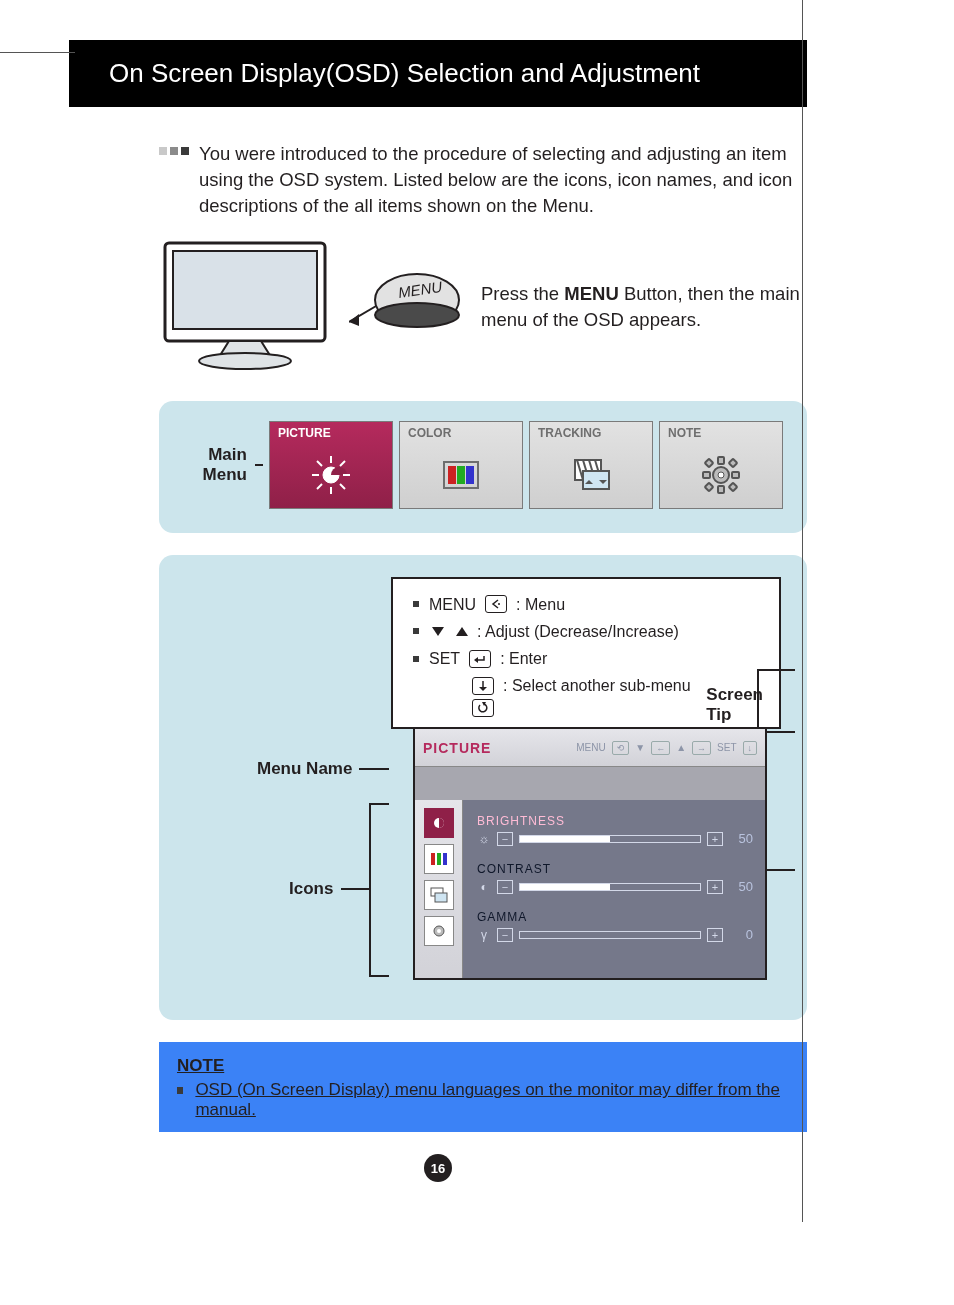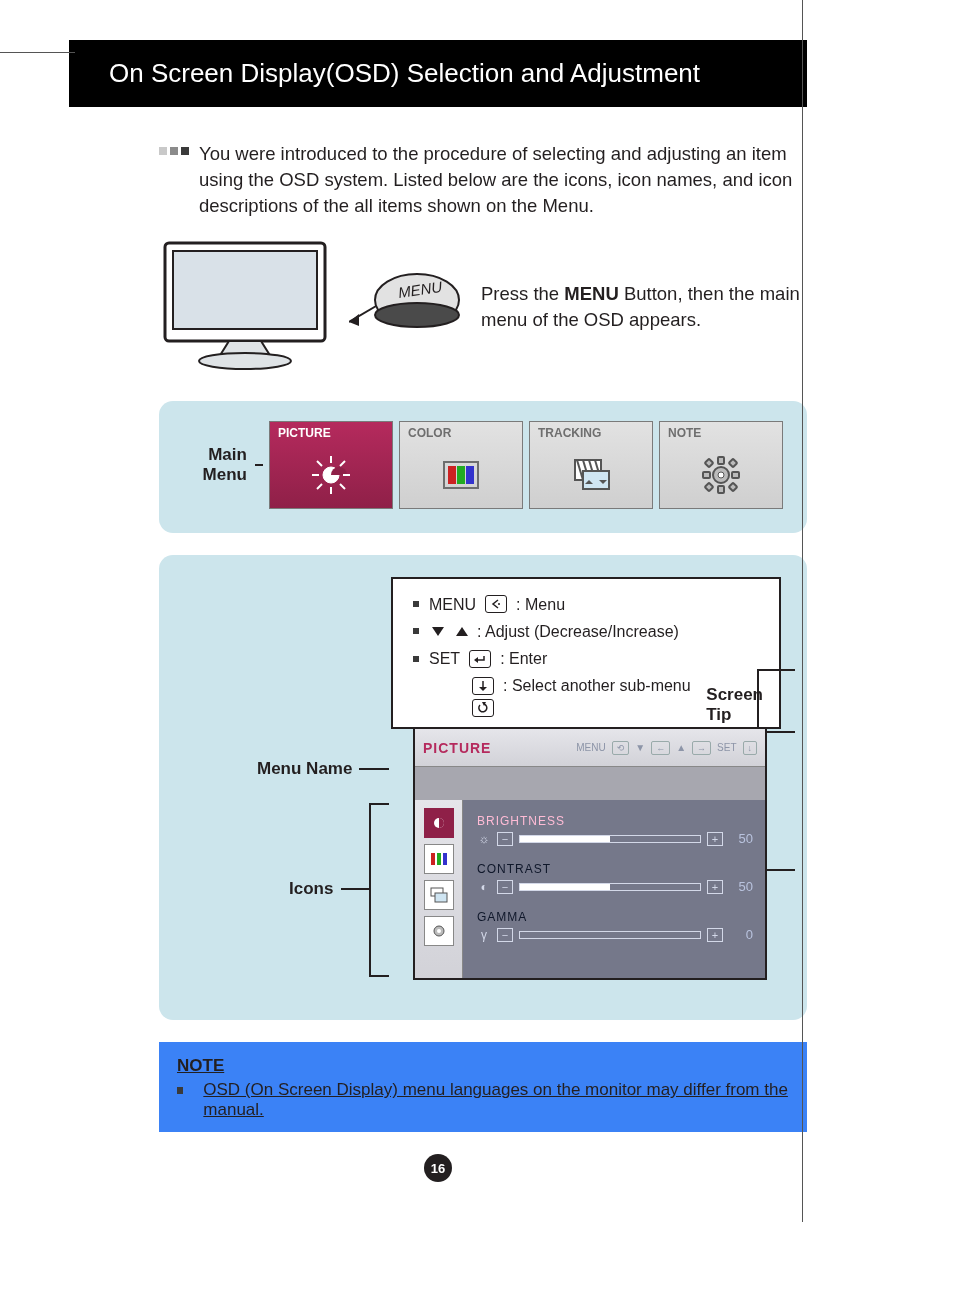--- a/index.html
+++ b/index.html
@@ -220,21 +220,21 @@
 
   
   .note-box {
     background:#3b82f6;
     margin-left:90px;
     padding: 14px 18px 12px 18px;
     font-size:17px;
     text-decoration:underline;
   }
   .note-box .nt-title { font-weight:bold; margin-bottom:4px; }
-  .note-box .nt-row { display:flex; align-items:flex-start; gap:20px; }
+  .note-box .nt-row { display:flex; align-items:flex-start; gap:12px; }
   .note-box .nt-row .sq { width:7px; height:7px; background:#3a3a3a; margin-top:7px;}
 
   .pagenum {
     width:28px;height:28px;border-radius:50%;background:#231f20;color:#fff;
     display:flex;align-items:center;justify-content:center;
     font-size:13px;font-weight:bold;
     margin: 22px auto 0 auto;
   }
   .side-rule {
     position:absolute;

